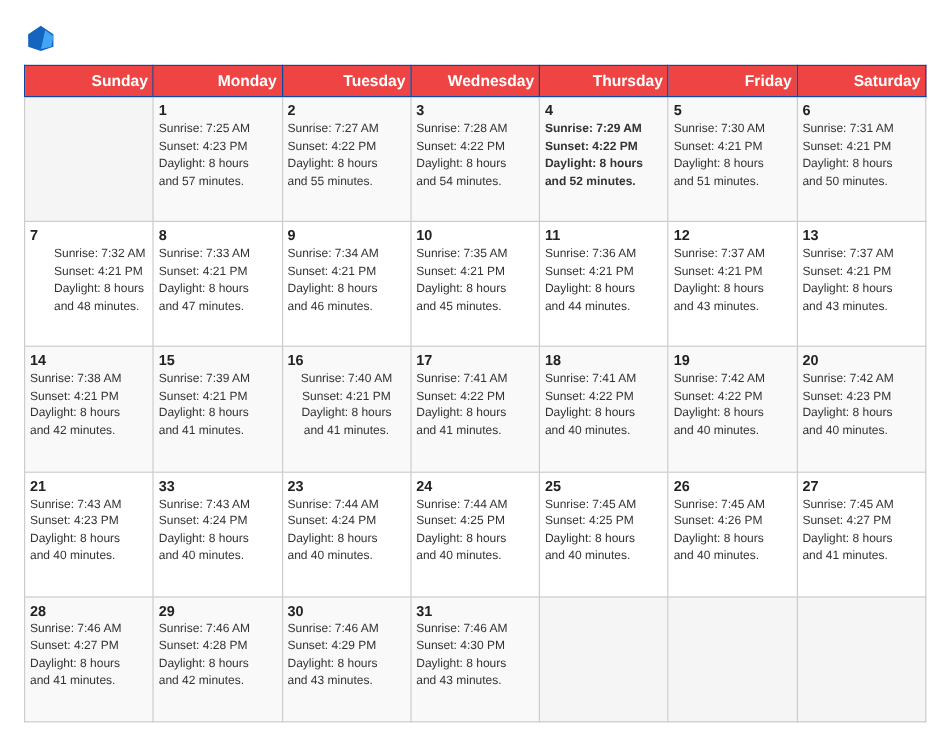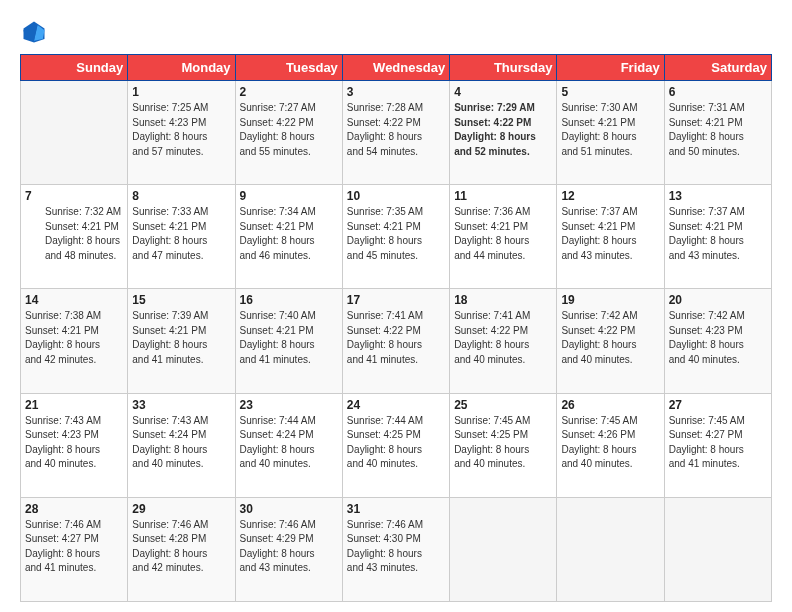--- a/index.html
+++ b/index.html
@@ -239,21 +239,21 @@
           </td>
           <td>
             <div class="day-number">15</div>
             <div class="day-info" style="white-space: pre-line;">Sunrise: 7:39 AM
 Sunset: 4:21 PM
 Daylight: 8 hours
 and 41 minutes.</div>
           </td>
           <td>
             <div class="day-number">16</div>
-            <div class="day-info" style="white-space: pre-line;">Sunrise: 7:40 AM
+            <div class="day-info" style="white-space: pre-line; text-align: center;">Sunrise: 7:40 AM
 Sunset: 4:21 PM
 Daylight: 8 hours
 and 41 minutes.</div>
           </td>
           <td>
             <div class="day-number">17</div>
             <div class="day-info" style="white-space: pre-line;">Sunrise: 7:41 AM
 Sunset: 4:22 PM
 Daylight: 8 hours
 and 41 minutes.</div>

